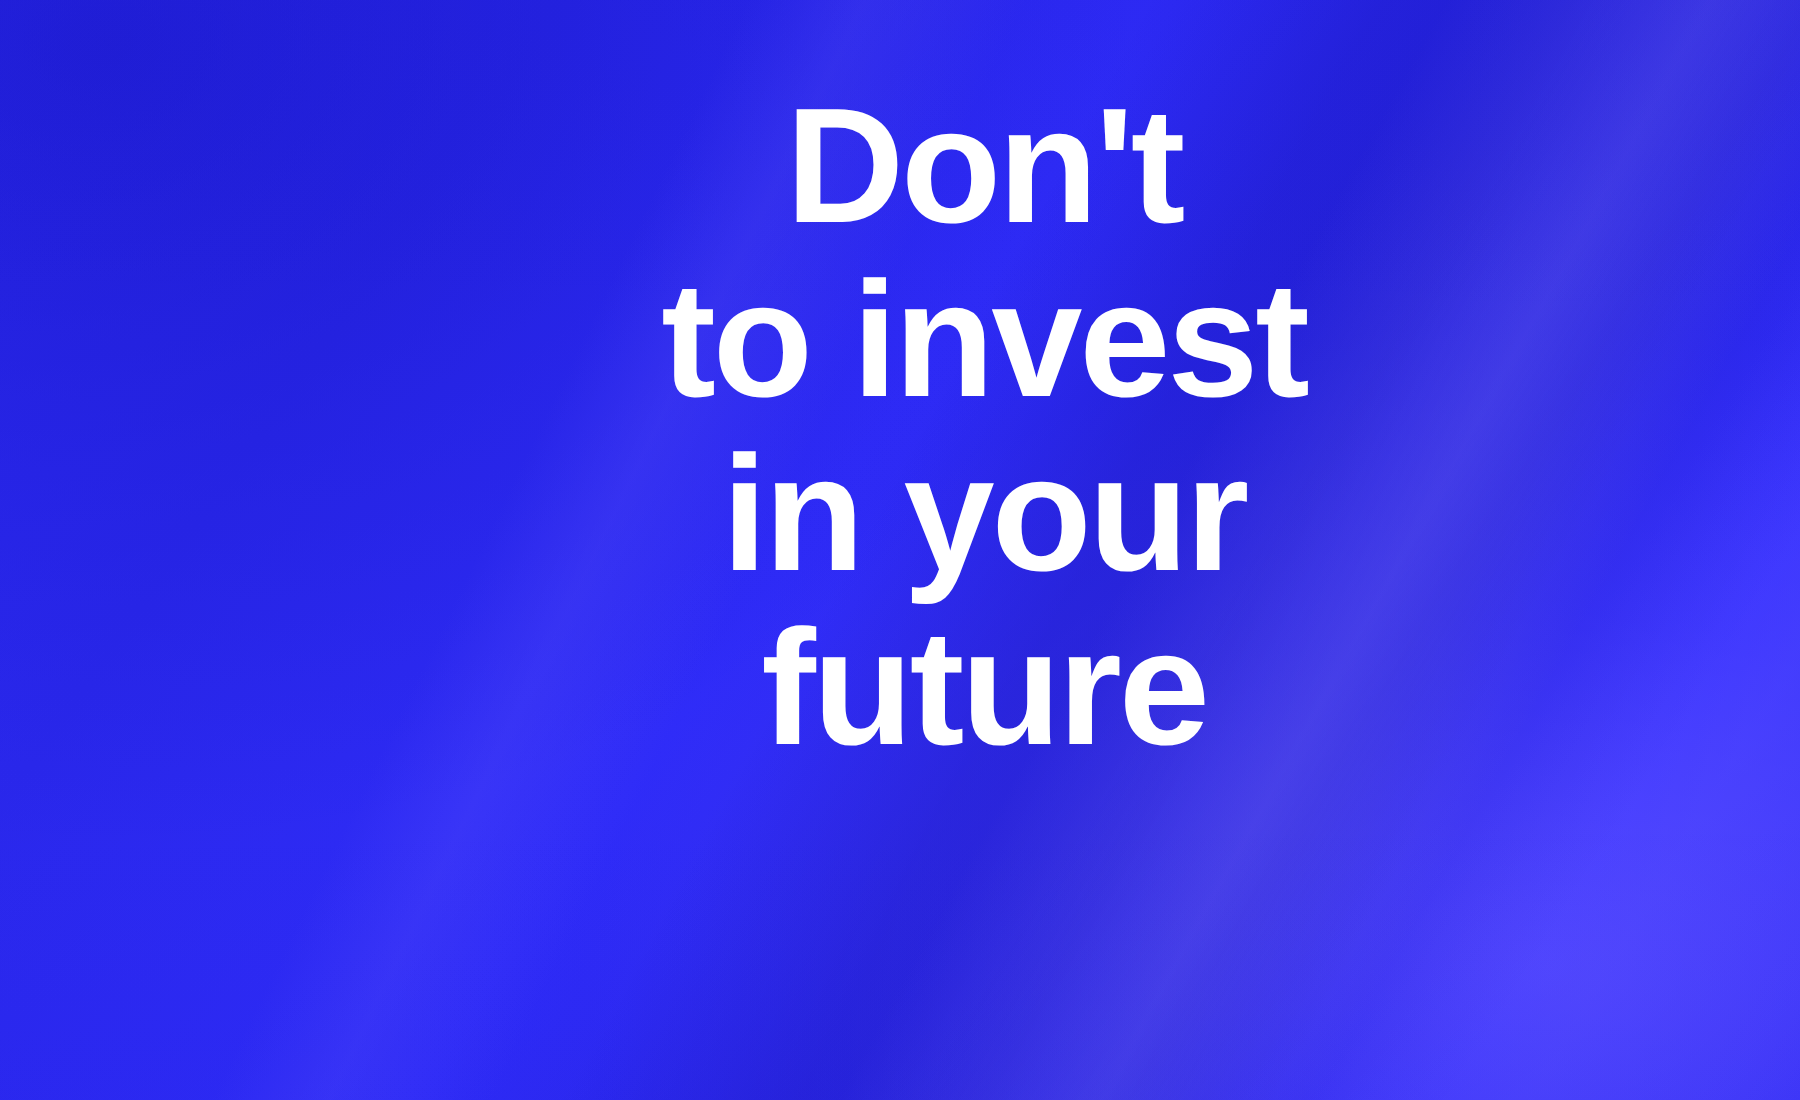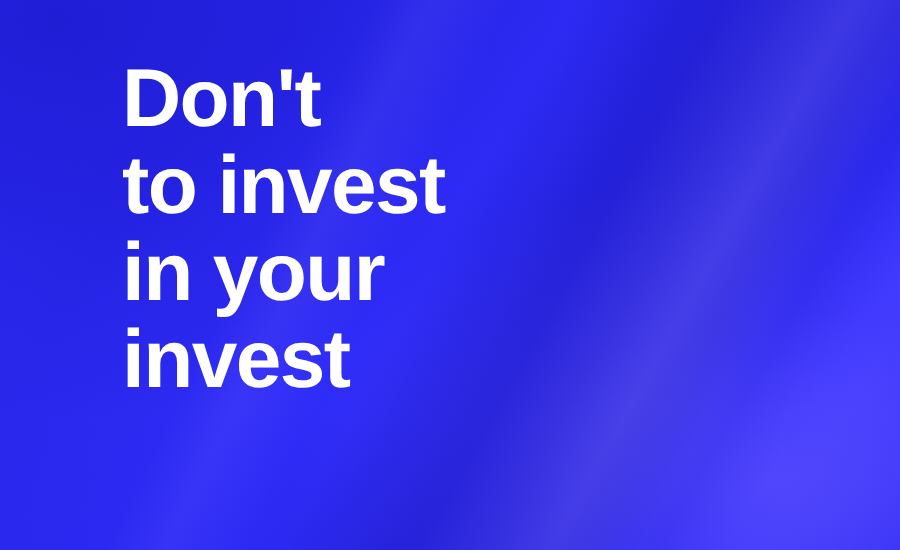--- a/index.html
+++ b/index.html
@@ -124,30 +124,31 @@
         rgba(26, 24, 205, 0.10) 0%,
         rgba(0, 0, 0, 0) 30%,
         rgba(0, 0, 0, 0) 74%,
         rgba(30, 28, 225, 0.10) 100%);
   }
 
   
   .headline {
     position: absolute;
     left: 122px;
-    top: 55px;
+    top: 40px;
     width: 740px;
     margin: 0;
     padding: 0;
     color: #ffffff;
     font-size: 82px;
     line-height: 87px;
     font-weight: 700;
     letter-spacing: -1.6px;
     text-rendering: geometricPrecision;
+    text-align: center;
   }
 
   .headline-line {
     display: block;
     white-space: pre;
   }
 </style>
 </head>
 <body>
 
@@ -160,16 +161,16 @@
   <div class="bg-layer bg-band-dark-b"></div>
   <div class="bg-layer bg-band-light-a"></div>
   <div class="bg-layer bg-band-light-b"></div>
   <div class="bg-layer bg-band-light-c"></div>
   <div class="bg-layer bg-soften"></div>
 
   <h1 class="headline">
     <span class="headline-line">Don't</span>
     <span class="headline-line">to invest</span>
     <span class="headline-line">in your</span>
-    <span class="headline-line">invest</span>
+    <span class="headline-line">future</span>
   </h1>
 
 </div>
 
 </body></html>

